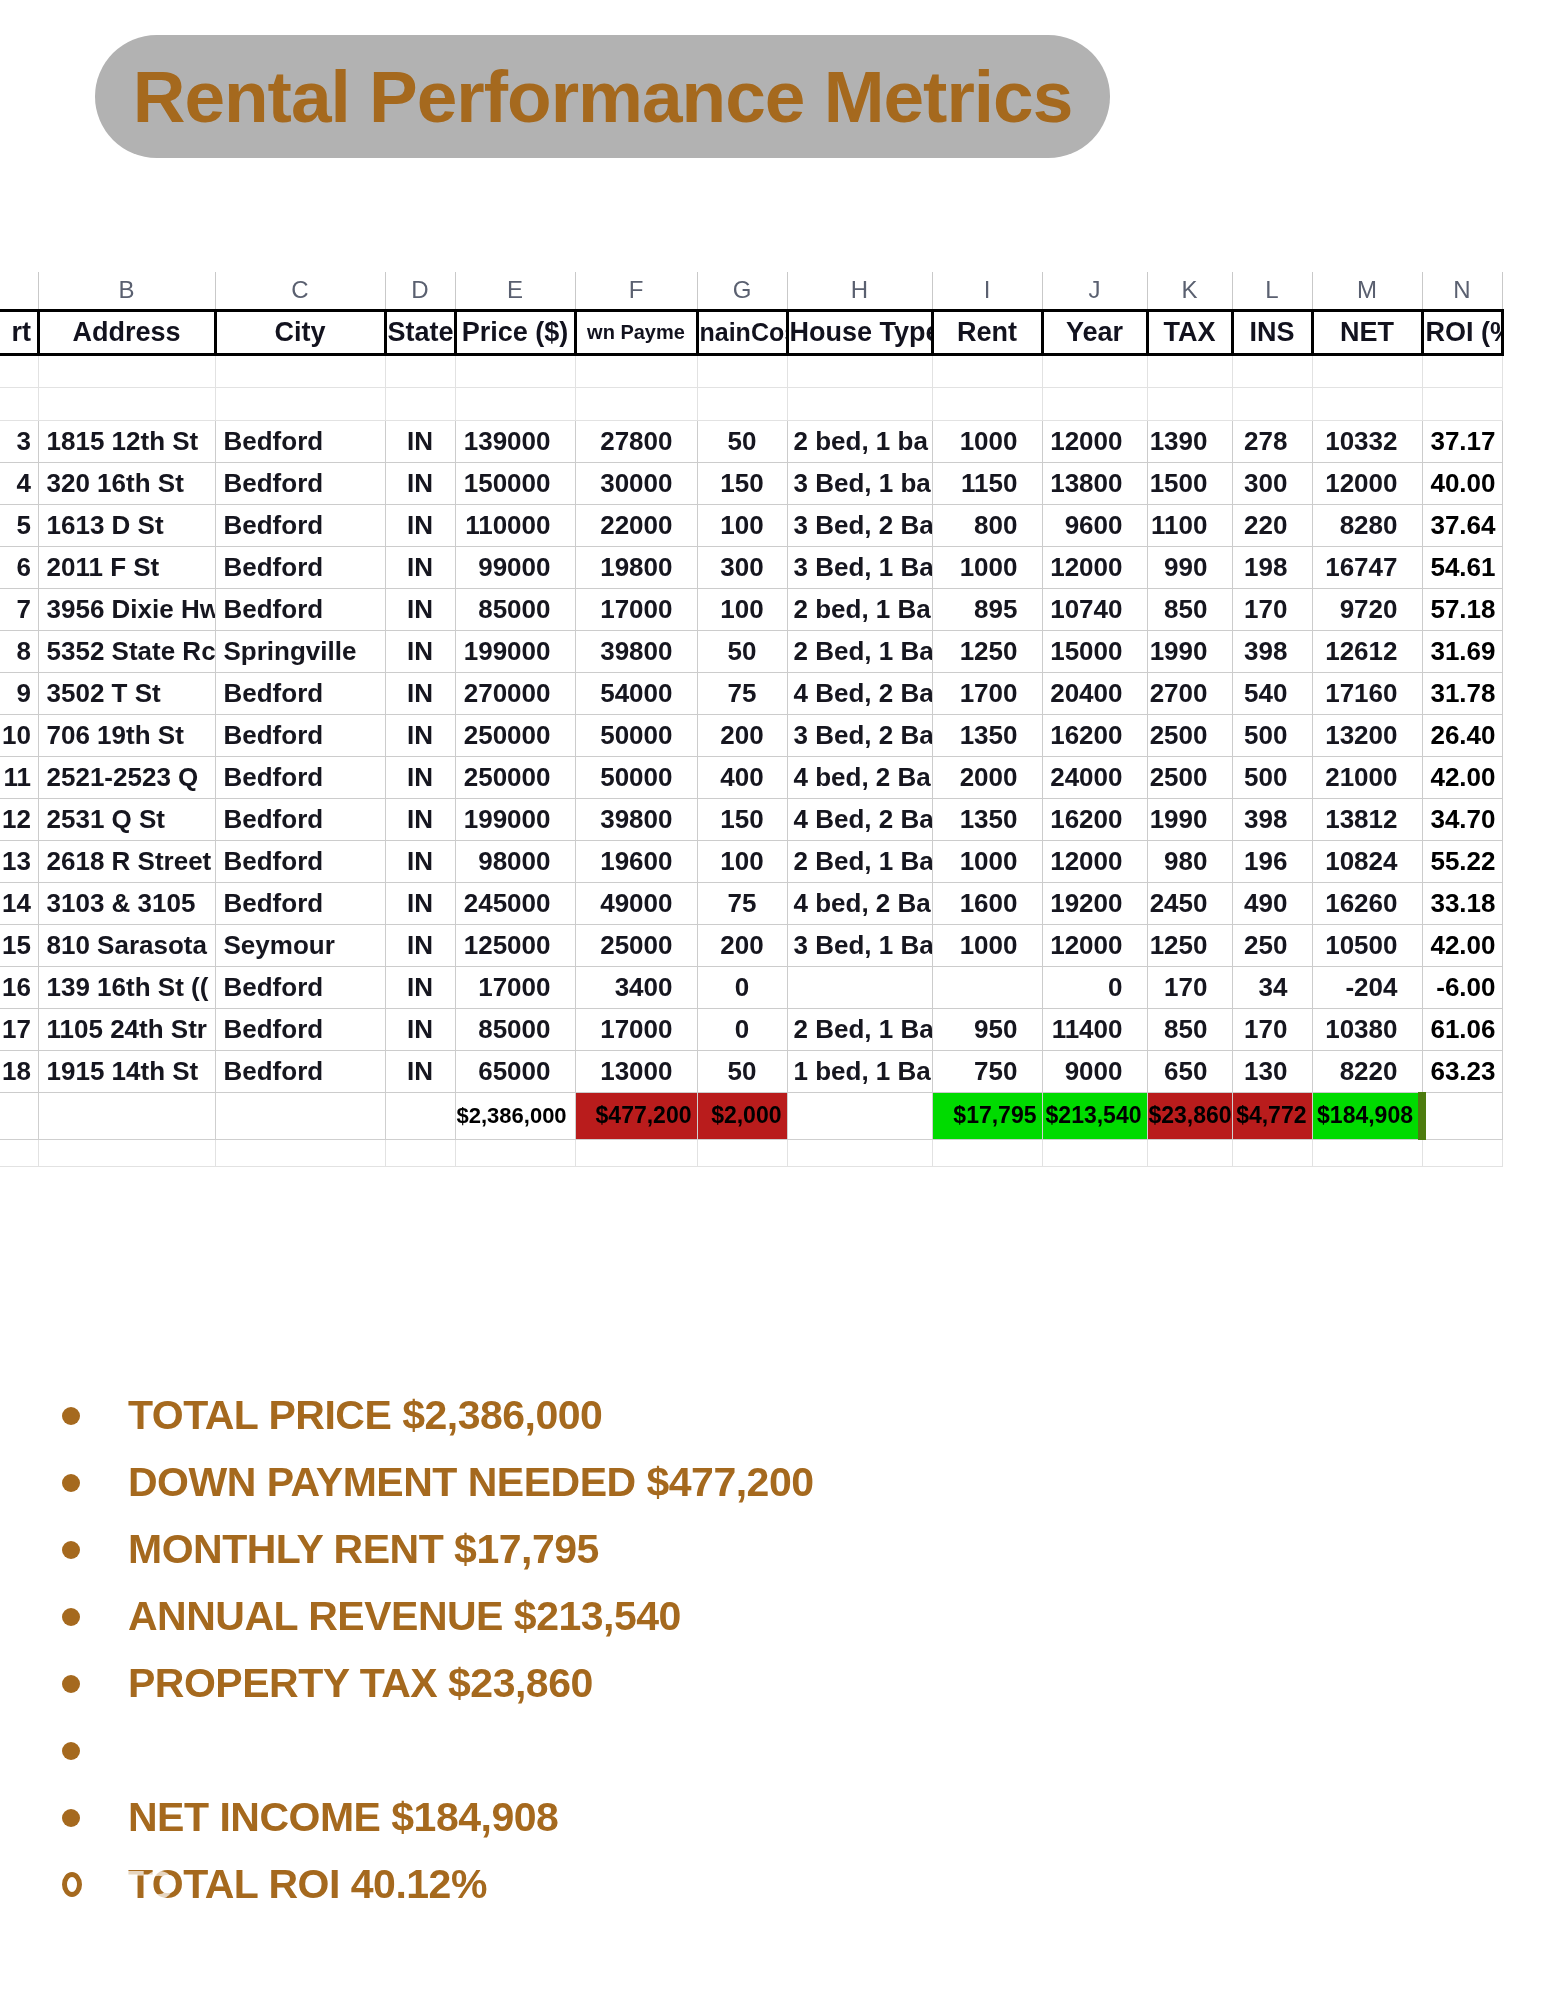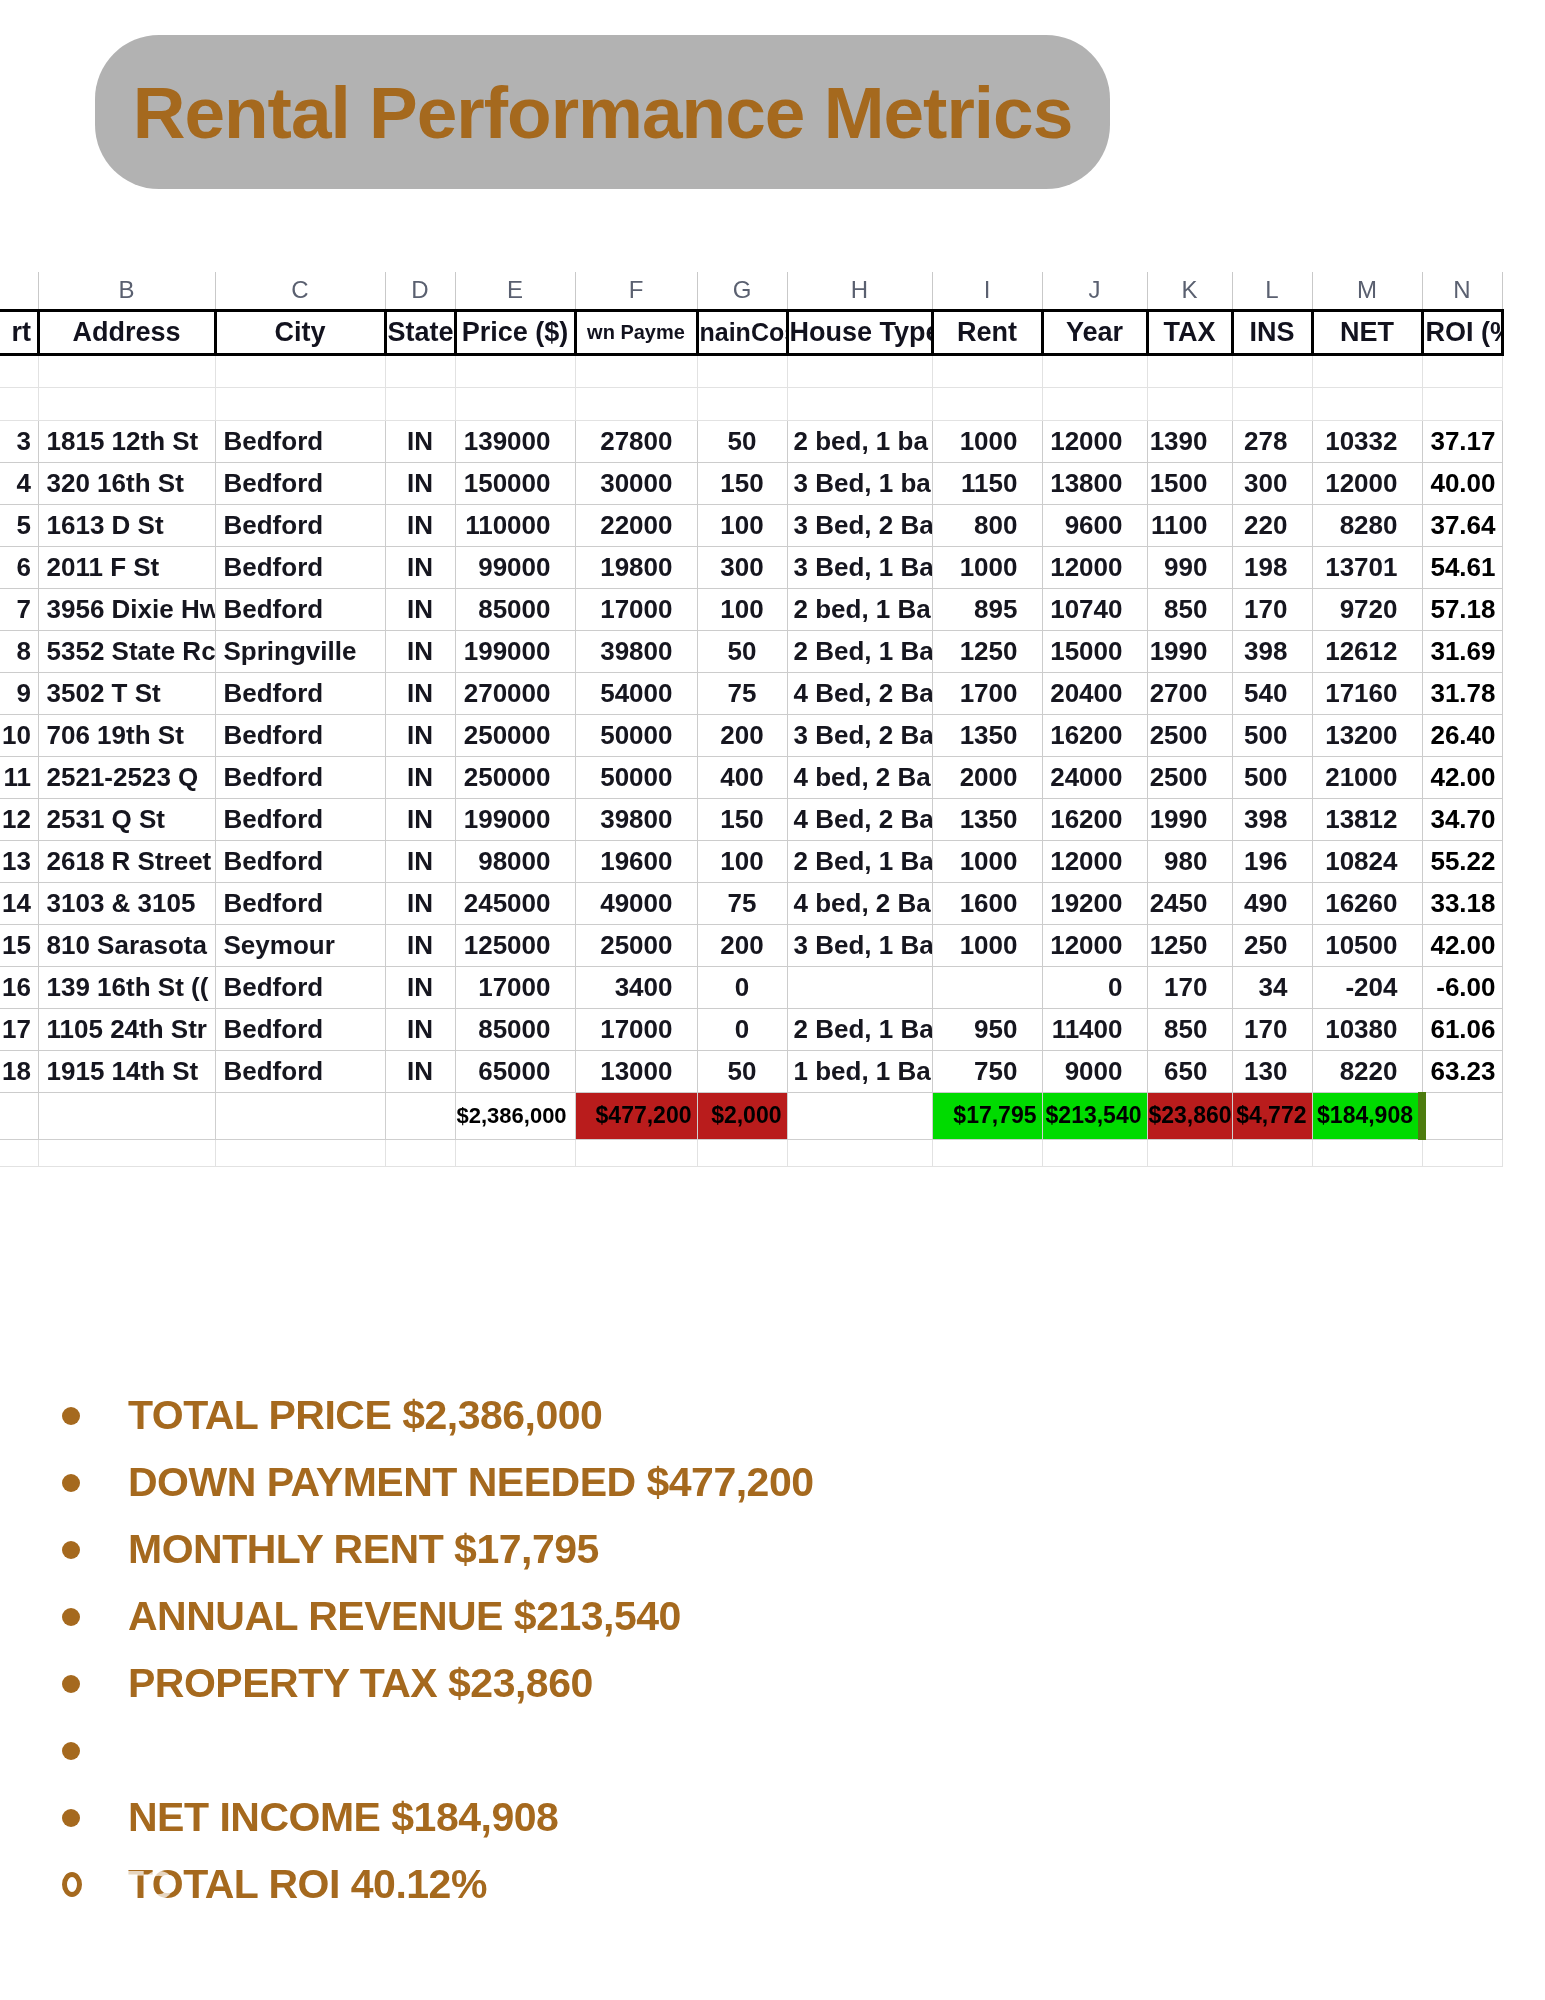--- a/index.html
+++ b/index.html
@@ -2,21 +2,21 @@
 <html><head>
 <meta charset="utf-8">
 <style>
   html,body{margin:0;padding:0;}
   body{
     width:1545px;height:2000px;background:#ffffff;position:relative;
     font-family:"Liberation Sans",sans-serif;overflow:hidden;
   }
   
   .title-pill{
-    position:absolute;left:95px;top:35px;width:1015px;height:154px;
+    position:absolute;left:95px;top:35px;width:1015px;height:123px;
     background:#B2B2B2;border-radius:64px;
     display:flex;align-items:center;justify-content:center;
   }
   .title-pill .title-text{
     color:#A5691E;font-size:73px;font-weight:700;letter-spacing:-1px;white-space:nowrap;
   }
   
   table.sheet{
     position:absolute;left:0;top:272px;width:1502px;
     border-collapse:collapse;table-layout:fixed;background:#fff;
@@ -220,21 +220,21 @@
         <td class="cell city">Bedford</td>
         <td class="cell state">IN</td>
         <td class="cell num">99000</td>
         <td class="cell num">19800</td>
         <td class="cell maint">300</td>
         <td class="cell type">3 Bed, 1 Ba</td>
         <td class="cell num">1000</td>
         <td class="cell num">12000</td>
         <td class="cell num">990</td>
         <td class="cell num">198</td>
-        <td class="cell num">13701</td>
+        <td class="cell num">16747</td>
         <td class="cell roi">54.61</td>
       </tr>
       <tr>
         <td class="cell col-a"><span class="clip">7</span></td>
         <td class="cell addr">3956 Dixie Hw</td>
         <td class="cell city">Bedford</td>
         <td class="cell state">IN</td>
         <td class="cell num">85000</td>
         <td class="cell num">17000</td>
         <td class="cell maint">100</td>

